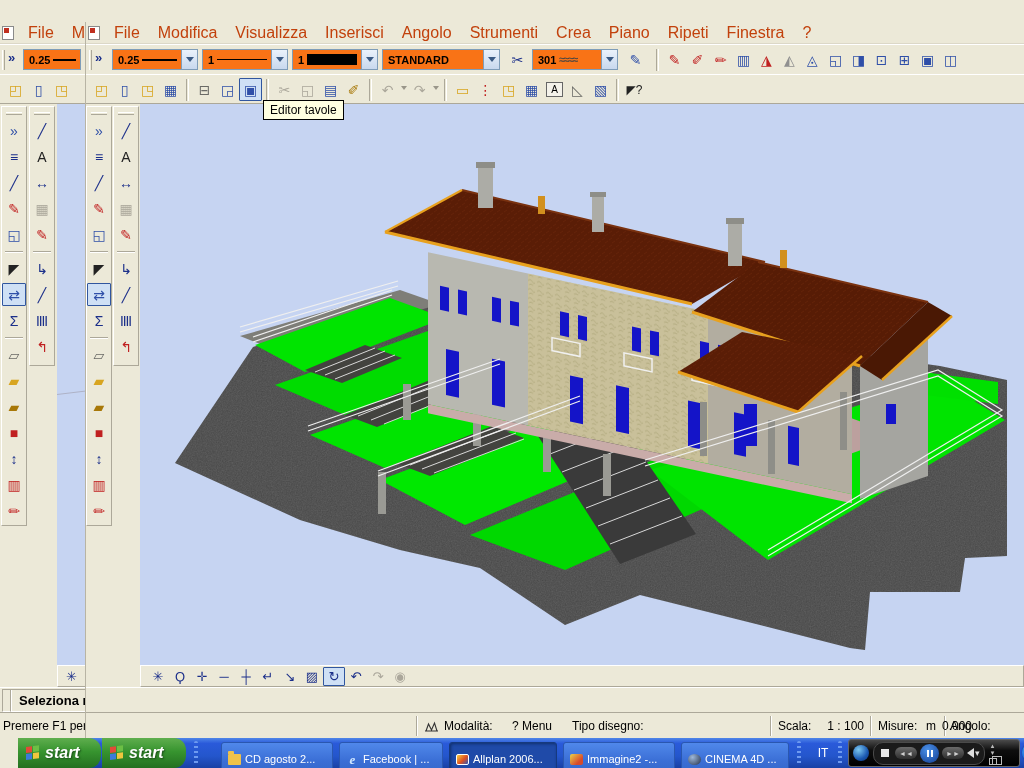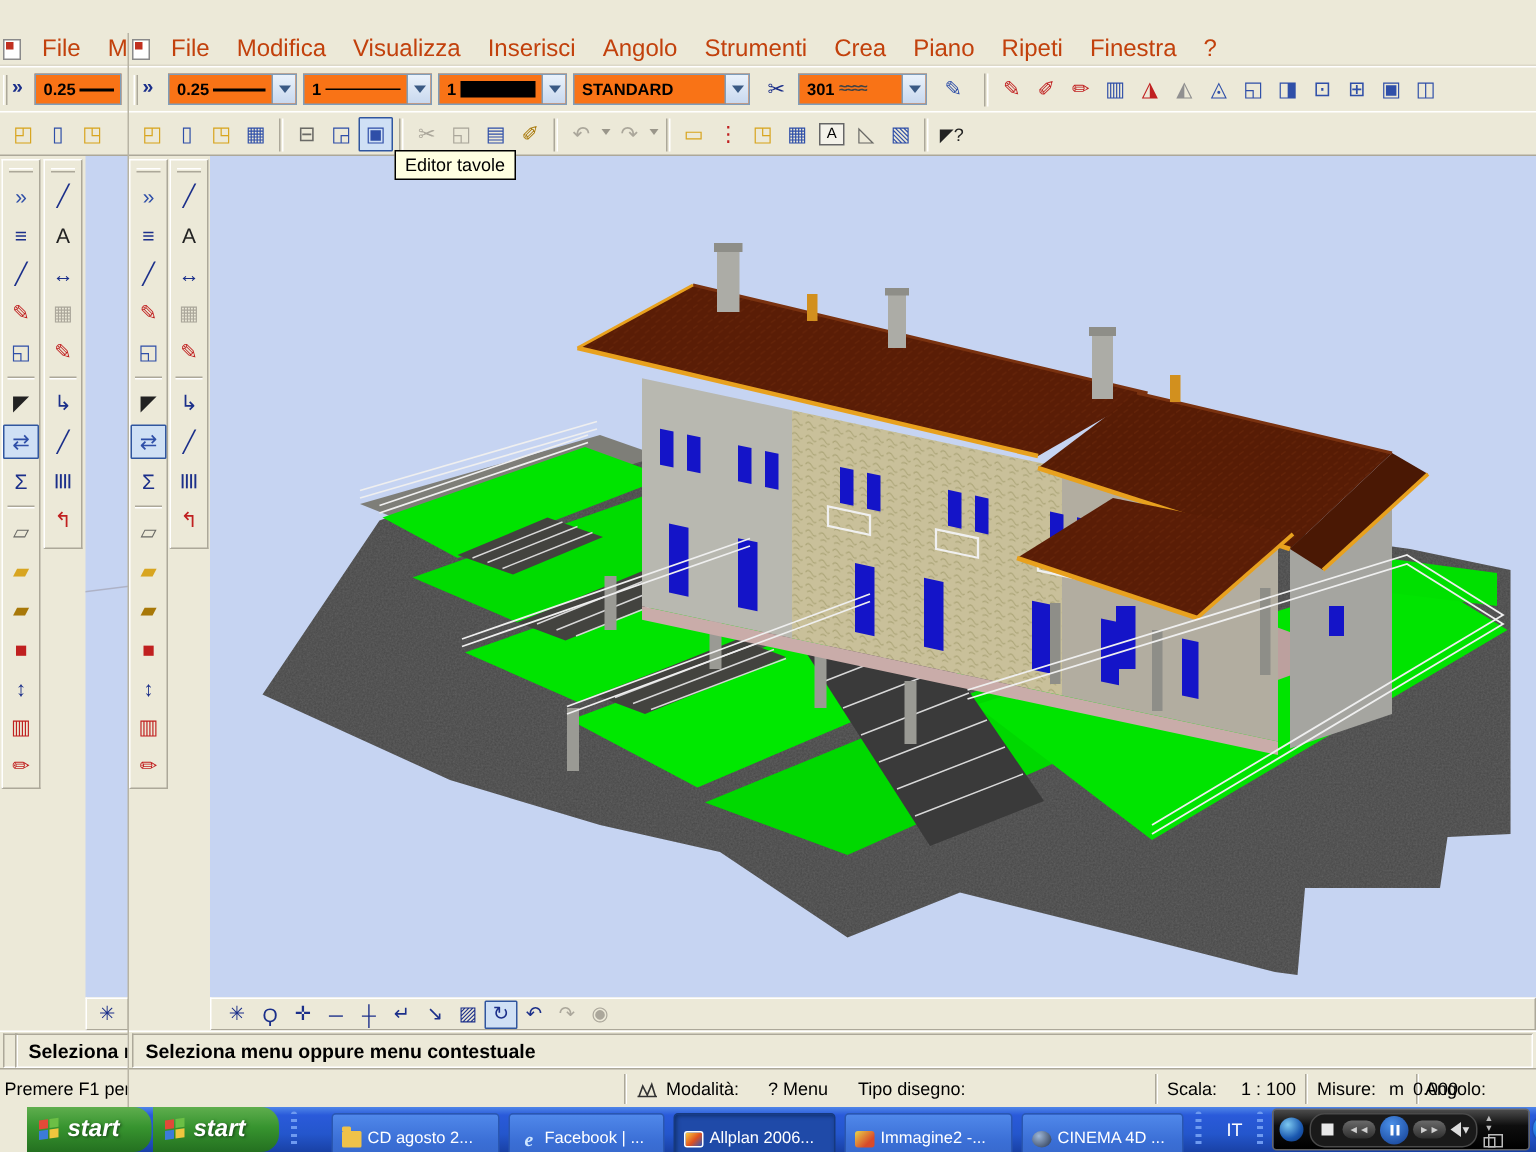--- a/index.html
+++ b/index.html
@@ -486,23 +486,20 @@
     <span class="tbtn c-navy">↶</span>
     <span class="tbtn c-dis">↷</span>
     <span class="tbtn c-dis">◉</span>
   </div>
 
   <div class="promptbar">
     <div class="pcell" style="left:2px;width:6px"></div>
     <div class="pcell" style="left:10px;width:76px">
       <span>Seleziona m</span>
     </div>
-    <div class="pcell" style="left:88px;width:934px">
-      <span>Seleziona menu oppure menu contestuale</span>
-    </div>
   </div>
 
   <div class="statusbar">
     <div class="scell" style="left:3px;width:82px">
         <span>Premere F1 per r</span>
       </div>
     <div class="ssep" style="left:416px"></div>
     <div class="scell" style="left:424px;width:16px">
       <svg width="15" height="13" viewBox="0 0 15 13">
           <path d="M1 11 h13 M2 11 L4.5 4 L7.5 10 L10.5 3 L13 11" stroke="#333" stroke-width="1.1" fill="none"></path>

